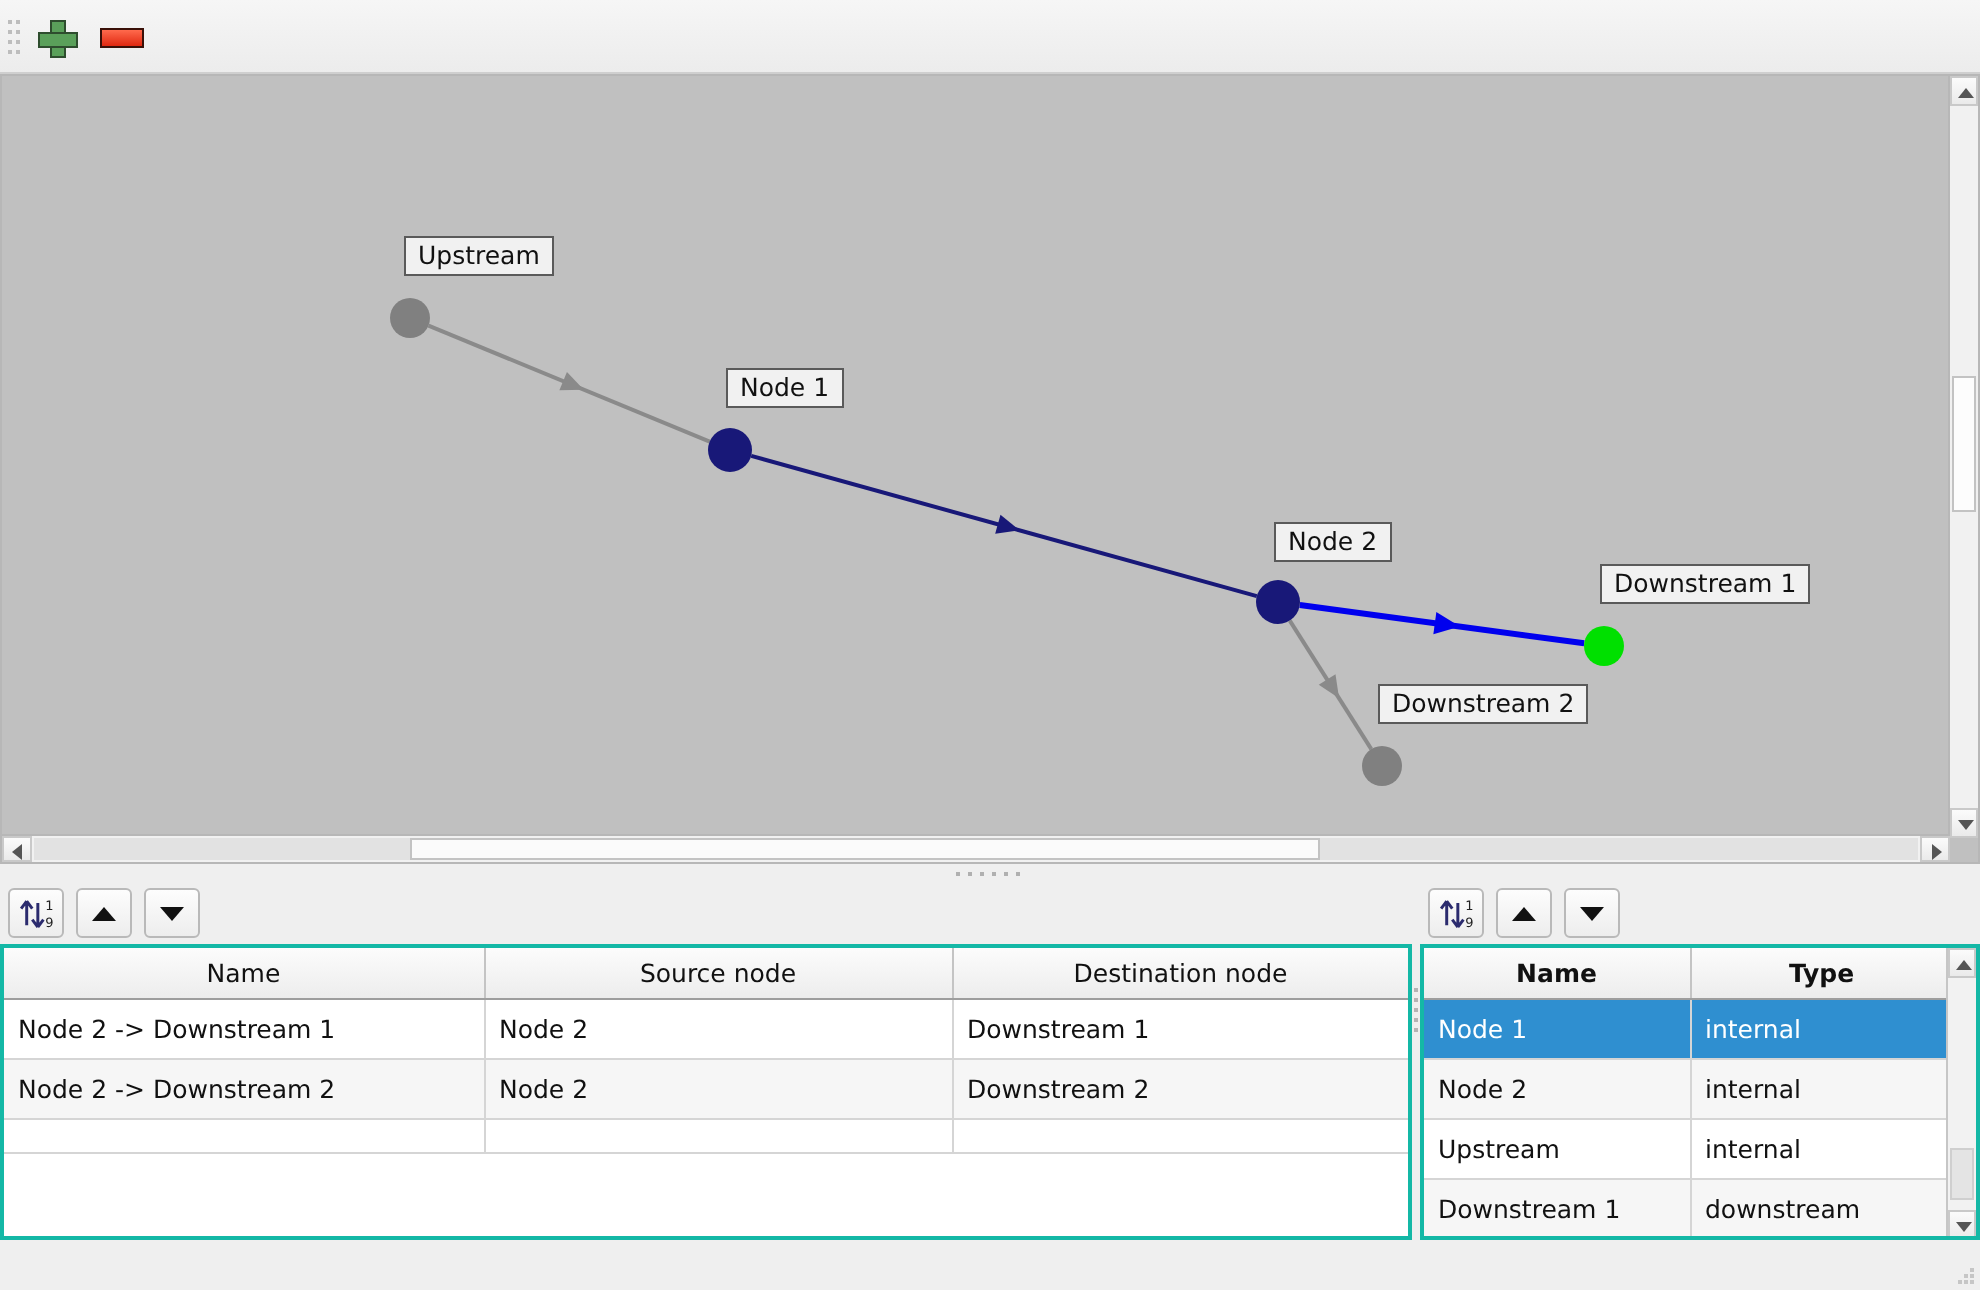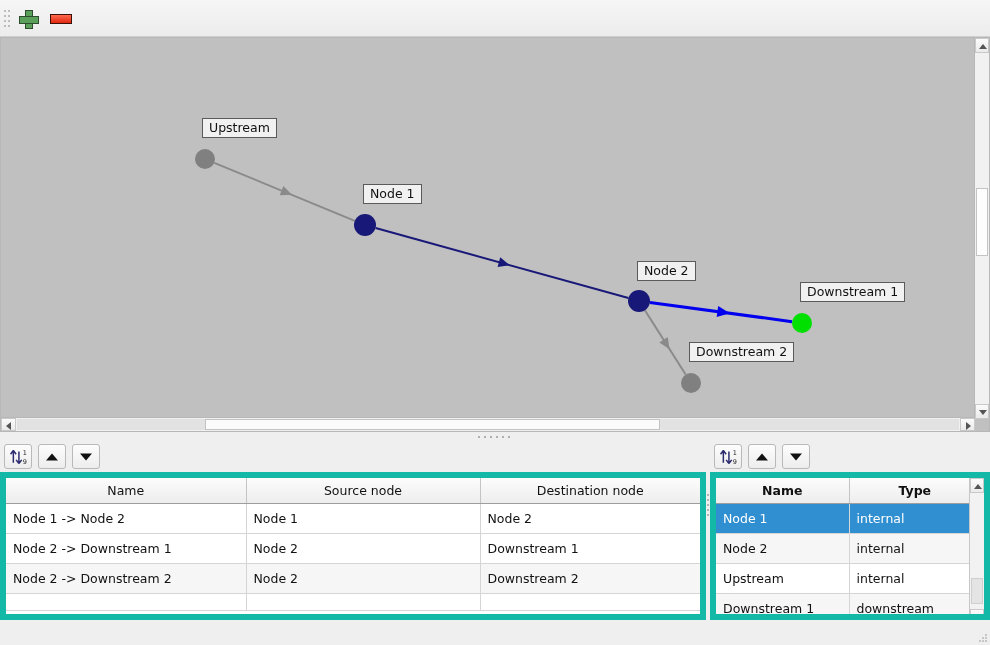--- a/index.html
+++ b/index.html
@@ -97,21 +97,21 @@
     border:1px solid #b9b9b9;border-radius:3px;
     box-sizing:border-box;cursor:pointer;position:relative;
   }
   .sbtn .ic{position:absolute;left:0;top:0;right:0;bottom:0;}
   .sbtn .arw{position:absolute;left:50%;top:50%;width:0;height:0;}
   .arw.up{transform:translate(-50%,-50%);border-left:6px solid transparent;border-right:6px solid transparent;border-bottom:7px solid #111;}
   .arw.dn{transform:translate(-50%,-50%);border-left:6px solid transparent;border-right:6px solid transparent;border-top:7px solid #111;}
 
   .table-box{
     position:absolute;left:0;top:30px;box-sizing:border-box;
-    background:#fff;border:6px solid #14b8a6;overflow:hidden;
+    background:#fff;border:2px solid #14b8a6;overflow:hidden;
   }
   .pane.left .table-box{width:706px;height:148px;}
   .pane.right .table-box{width:266px;height:148px;}
   table{border-collapse:collapse;width:100%;table-layout:fixed;}
   th{
     background:linear-gradient(#fcfcfc,#ededed);
     border-right:1px solid #c4c4c4;border-bottom:1px solid #9e9e9e;
     height:23px;font-weight:normal;font-size:12.5px;color:#111;text-align:center;
   }
   .pane.right th{font-weight:bold;}
@@ -254,25 +254,20 @@
             <col>
           </colgroup>
         <thead>
           <tr>
             <th>Name</th>
             <th>Source node</th>
             <th style="border-right:none">Destination node</th>
           </tr>
         </thead>
         <tbody id="links-body">
-            <tr>
-              <td>Node 1 -&gt; Node 2</td>
-              <td>Node 1</td>
-              <td style="border-right: none;">Node 2</td>
-            </tr>
             <tr>
               <td>Node 2 -&gt; Downstream 1</td>
               <td>Node 2</td>
               <td style="border-right: none;">Downstream 1</td>
             </tr>
             <tr class="alt">
               <td>Node 2 -&gt; Downstream 2</td>
               <td>Node 2</td>
               <td style="border-right: none;">Downstream 2</td>
             </tr>

